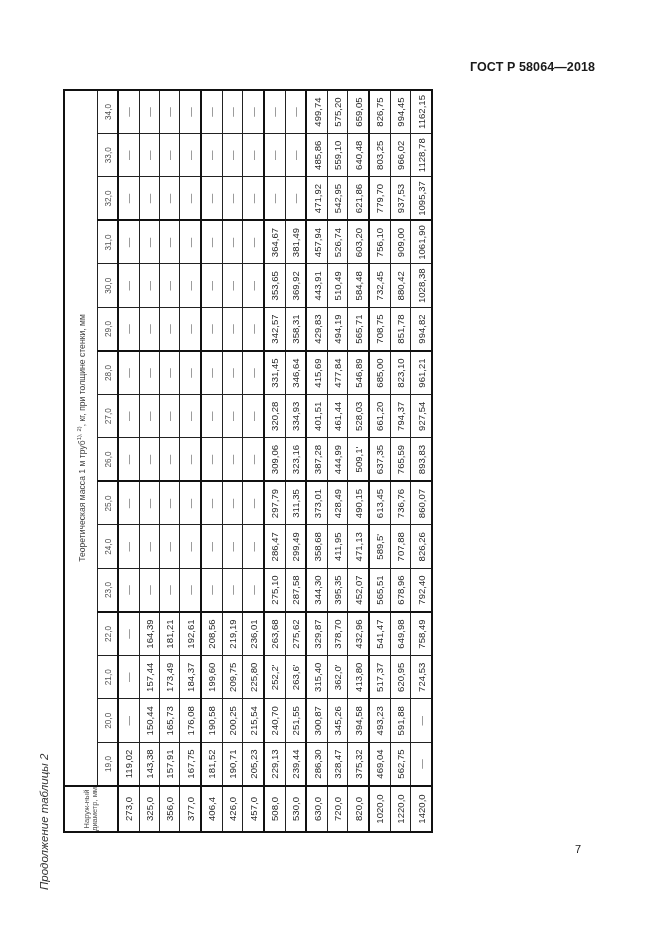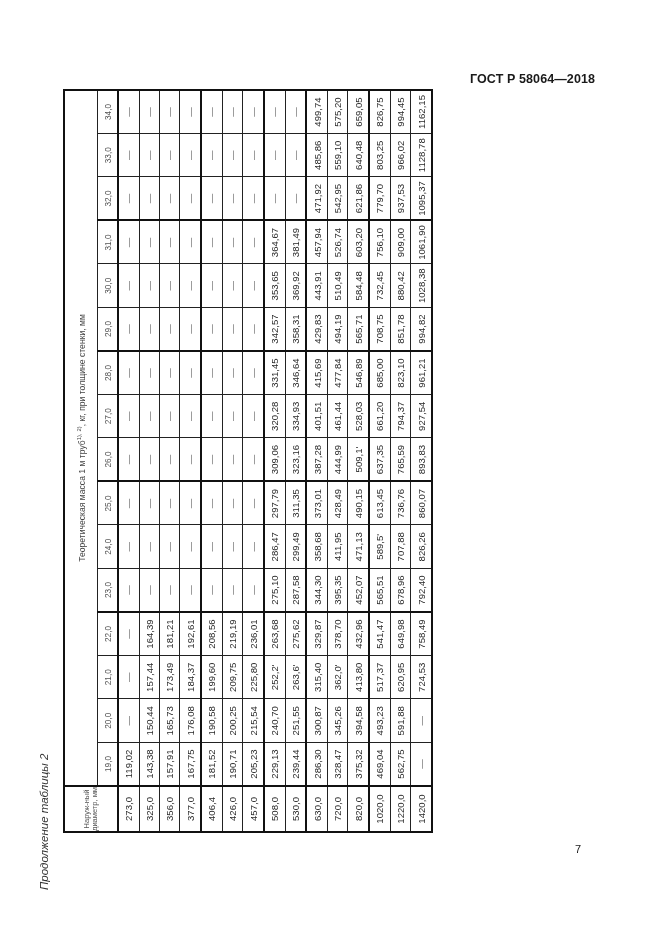--- a/index.html
+++ b/index.html
@@ -1,18 +1,18 @@
 <!DOCTYPE html>
 <html><head>
 <meta charset="utf-8">
 <style>
   html, body { margin:0; padding:0; }
   body { width:661px; height:935px; background:#ffffff; position:relative; overflow:hidden;
          font-family:"Liberation Sans", sans-serif; color:#1a1a1a; }
-  .doc-header { position:absolute; left:470px; top:72px; font-size:12.5px; font-weight:bold; letter-spacing:0.1px; }
+  .doc-header { position:absolute; left:470px; top:60px; font-size:12.5px; font-weight:bold; letter-spacing:0.1px; }
   .page-num { position:absolute; left:575px; top:843px; font-size:11px; }
   .caption { position:absolute; left:38px; top:890px; transform-origin:0 0; transform:rotate(-90deg);
              font-style:italic; font-size:11.5px; white-space:nowrap; color:#333; }
   .rot { position:absolute; left:63px; top:833px; width:744px; height:370px;
          transform-origin:0 0; transform:rotate(-90deg); }
   table { border-collapse:collapse; width:744px; height:370px; table-layout:fixed; }
   td, th { border:1px solid #222; padding:0; text-align:center; vertical-align:middle;
            font-size:9.6px; font-weight:normal; white-space:nowrap; overflow:hidden; color:#2a2a2a; }
   table { border:2px solid #111; }
   th.diam { width:44px; font-size:7.5px; line-height:8.5px; white-space:normal; color:#555; border-right:2px solid #111; border-bottom:2px solid #111; }

